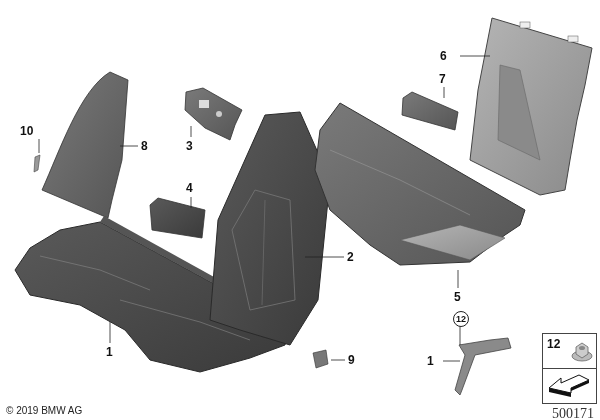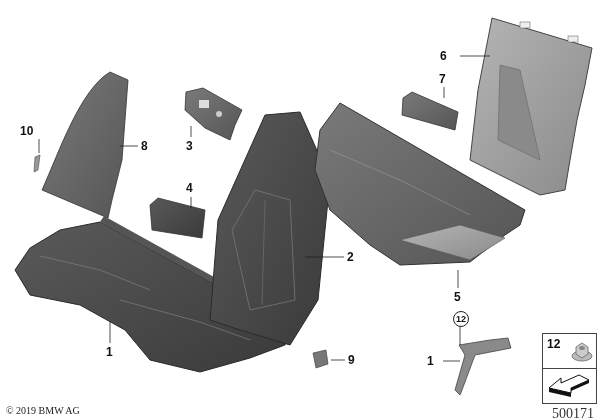--- a/index.html
+++ b/index.html
@@ -1,19 +1,19 @@
 <!DOCTYPE html>
 <html><head>
 <meta charset="utf-8">
 <style>
   html,body{margin:0;padding:0;background:#ffffff;}
   body{width:600px;height:420px;position:relative;overflow:hidden;font-family:"Liberation Sans",sans-serif;}
   .stage{position:absolute;left:0;top:0;width:600px;height:420px;}
   .lbl{position:absolute;font-family:"Liberation Sans",sans-serif;font-weight:bold;font-size:12px;color:#111;line-height:1;}
-  .copyright{position:absolute;left:6px;top:405px;font-size:10px;color:#222;font-family:Liberation Serif, serif;}
+  .copyright{position:absolute;left:6px;top:405px;font-size:10px;color:#222;font-family:Liberation Sans, sans-serif;}
   .diagram-id{position:absolute;left:552px;top:406px;font-size:14px;color:#333;font-family:Liberation Serif, serif;}
   .legend-box{position:absolute;left:542px;top:333px;width:53px;height:69px;border:1px solid #444;background:#fff;}
   .legend-top{position:absolute;left:0;top:0;width:53px;height:34px;border-bottom:1px solid #444;}
   .legend-num{position:absolute;left:4px;top:3px;font-weight:bold;font-size:12px;color:#111;}
   .circle-lbl{position:absolute;left:453px;top:311px;width:14px;height:14px;border:1px solid #222;border-radius:50%;font-size:9px;font-weight:bold;text-align:center;line-height:14px;color:#111;background:#fff;}
 </style>
 </head>
 <body>
 
 <div class="stage">

